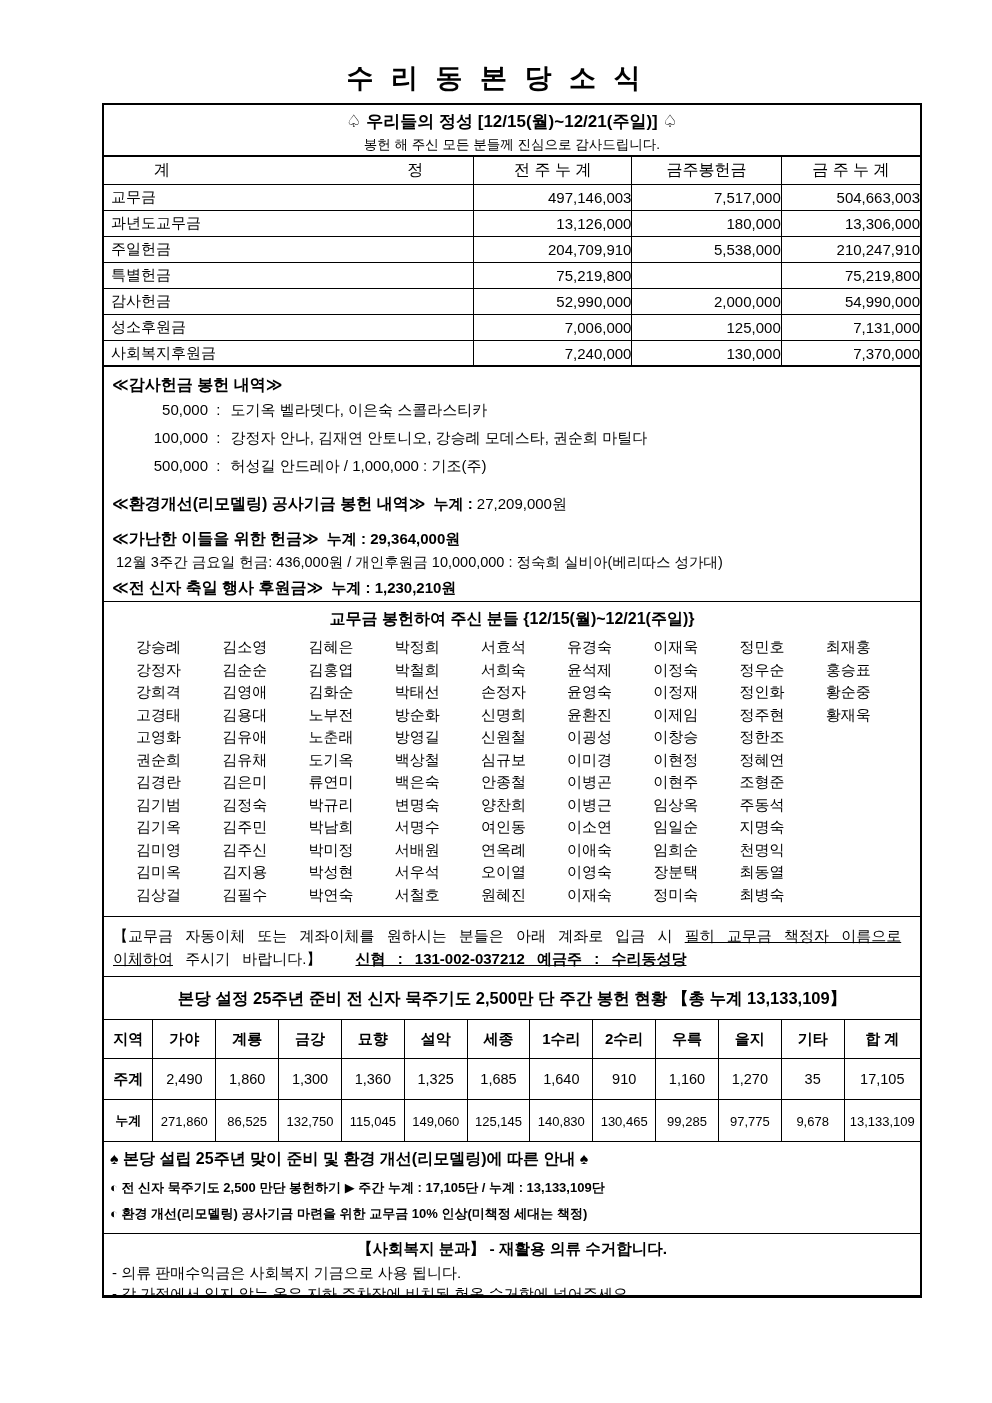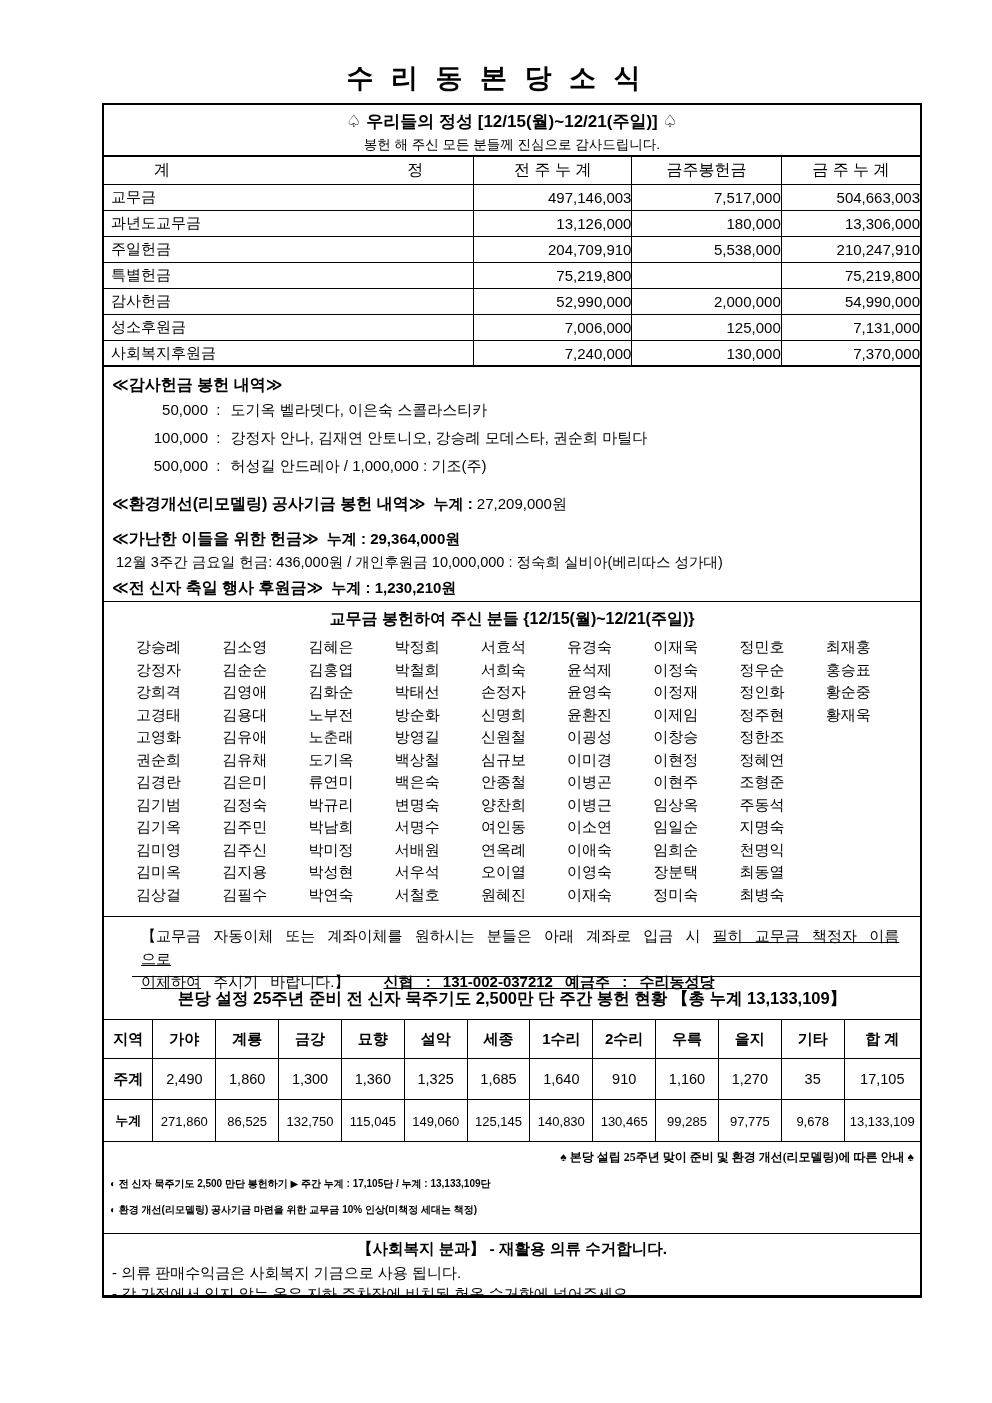--- a/index.html
+++ b/index.html
@@ -46,38 +46,38 @@
   .kv-detail { font-size:14.5px; line-height:22px; margin-top:1px; padding-left:4px; }
 
   .donors { height:315px; border-bottom:1px solid #000; }
   .donors .t { text-align:center; font-weight:bold; font-size:16px; padding:7px 0 6px 0; }
   .donor-grid {
     display:grid; grid-template-columns:repeat(9,1fr); grid-auto-rows:22.5px;
     padding:0 8px 0 32px; font-size:15px;
   }
   .donor-grid span { line-height:22.5px; white-space:nowrap; }
 
-  .transfer { height:60px; border-bottom:1px solid #000; padding:7px 9px 0 9px; font-size:15px; line-height:23px; word-spacing:8px;margin-left:28px; }
+  .transfer { height:60px; border-bottom:1px solid #000; padding:7px 9px 0 9px; font-size:15px; line-height:23px; word-spacing:8px; }
   .transfer .u { text-decoration:underline; }
   .transfer .gap { display:inline-block; width:34px; }
   .transfer .acct { text-decoration:underline; font-weight:bold; }
 
   .rosary-title { height:43px; border-bottom:1px solid #000; text-align:center; font-weight:bold; font-size:16.5px; line-height:42px; }
 
   .region-wrap { height:122px; border-bottom:1px solid #000; }
   table.region { width:100%; height:120px; border-collapse:collapse; table-layout:fixed; border-style:hidden; }
   .region td, .region th { border:1px solid #000; text-align:center; padding:0; font-size:14.5px; font-weight:normal; }
   .region tr.hd  td { height:38px; font-weight:bold; font-size:15px; }
   .region tr.r1  td { height:40px; }
   .region tr.r2  td { height:42px; font-size:13px; }
   .region td.lbl { font-weight:bold; font-size:15px; }
 
   .notice { height:92px; border-bottom:1px solid #000; padding:5px 6px 0 6px; }
-  .notice .t { text-align:right; font-weight:bold; font-size:12px; padding:2px 0 5px 0;font-family:Liberation Serif, serif; }
-  .notice .item { font-weight:bold; font-size:10px; line-height:26px; }
+  .notice .t { text-align:left; font-weight:bold; font-size:16px; padding:2px 0 5px 0; }
+  .notice .item { font-weight:bold; font-size:13px; line-height:26px; }
 
   .welfare { height:63px; padding:5px 8px 0 8px; }
   .welfare .t { text-align:center; font-weight:bold; font-size:15.5px; padding-bottom:2px; }
   .welfare .item { font-size:15px; line-height:21px; }
 </style>
 </head>
 <body>
 
 <div class="page">
   <h1 class="title">수 리 동 본 당 소 식</h1>

